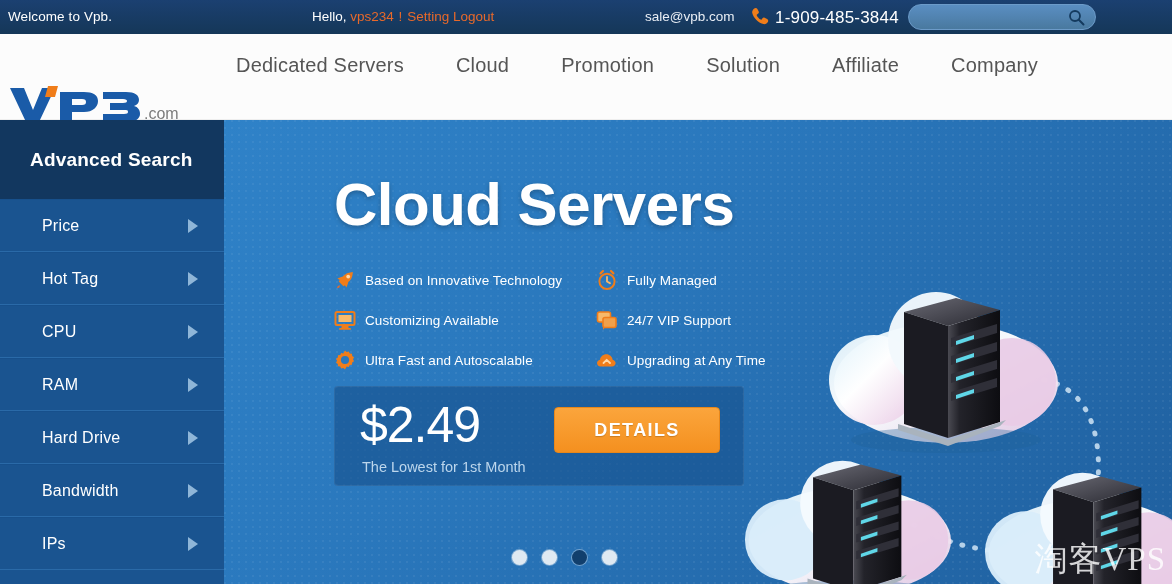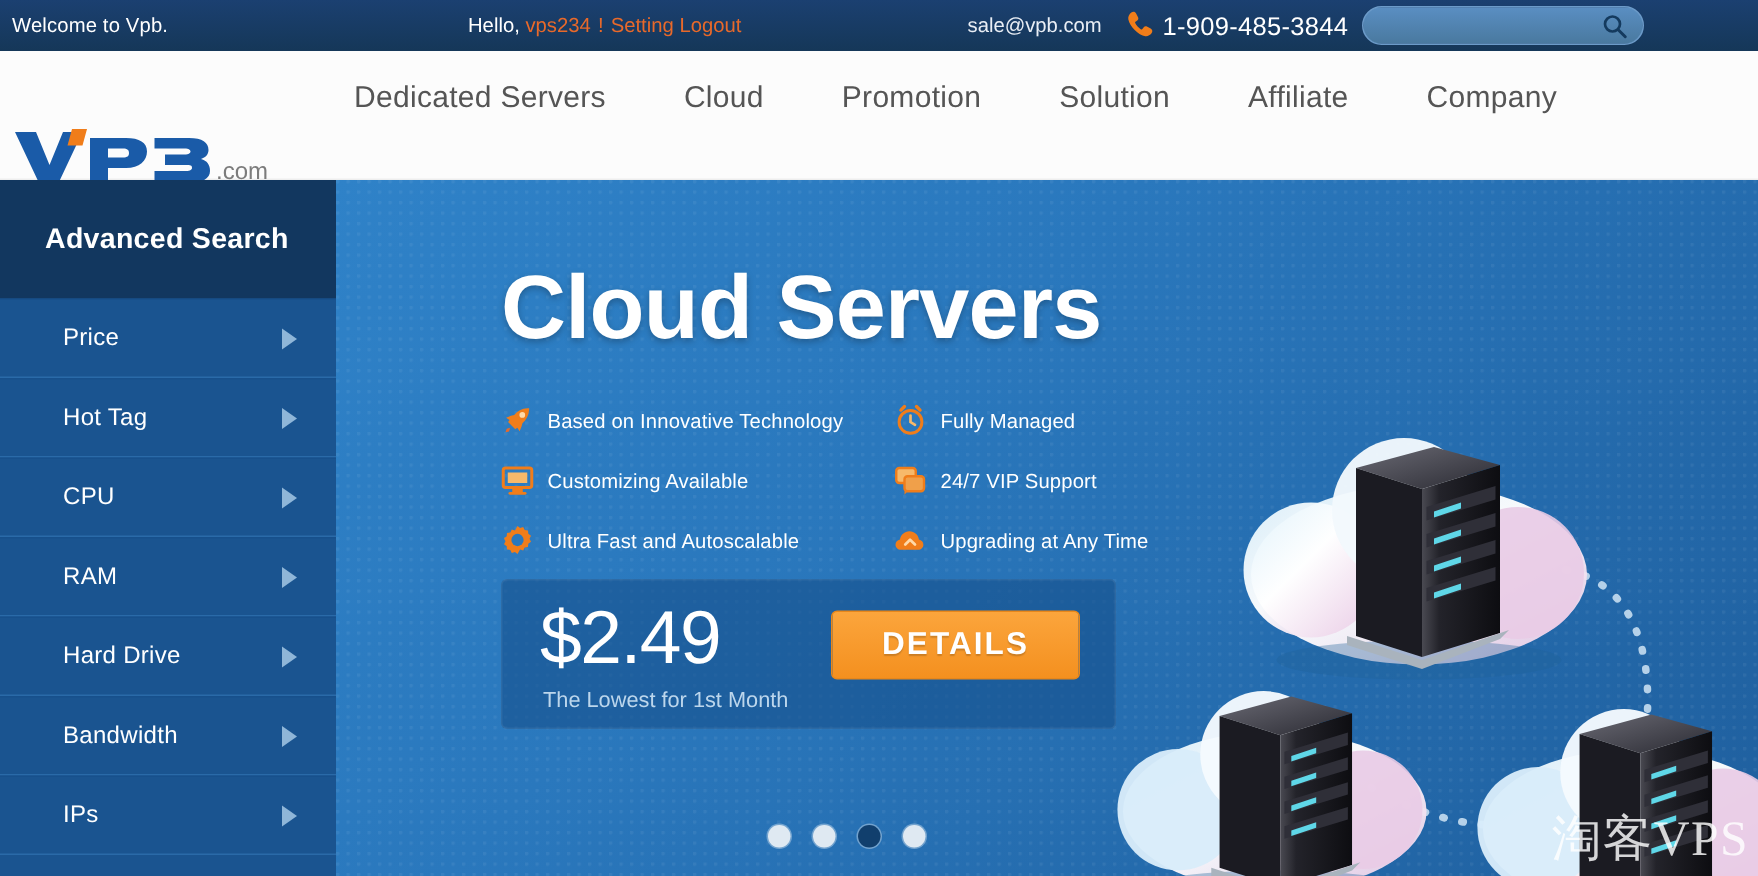--- a/index.html
+++ b/index.html
@@ -194,21 +194,21 @@
     position:absolute; left:28px; top:73px;
     color:#bcd6ec; font-size:14.5px;
     white-space:nowrap;
   }
   .details-btn {
     position:absolute; left:220px; top:21px;
     width:166px; height:46px;
     background:linear-gradient(180deg,#fba53c 0%,#f4901f 100%);
     border:1px solid #e8871a;
     border-radius:4px;
-    color:#ffffff; font-size:21px; font-weight:bold;
+    color:#ffffff; font-size:18px; font-weight:bold;
     letter-spacing:1.4px;
     display:flex; align-items:center; justify-content:center;
     cursor:pointer;
     text-shadow:0 1px 1px rgba(0,0,0,.18);
   }
 
   
   .dots {
     position:absolute; left:288px; top:430px;
     display:flex; gap:15px;

